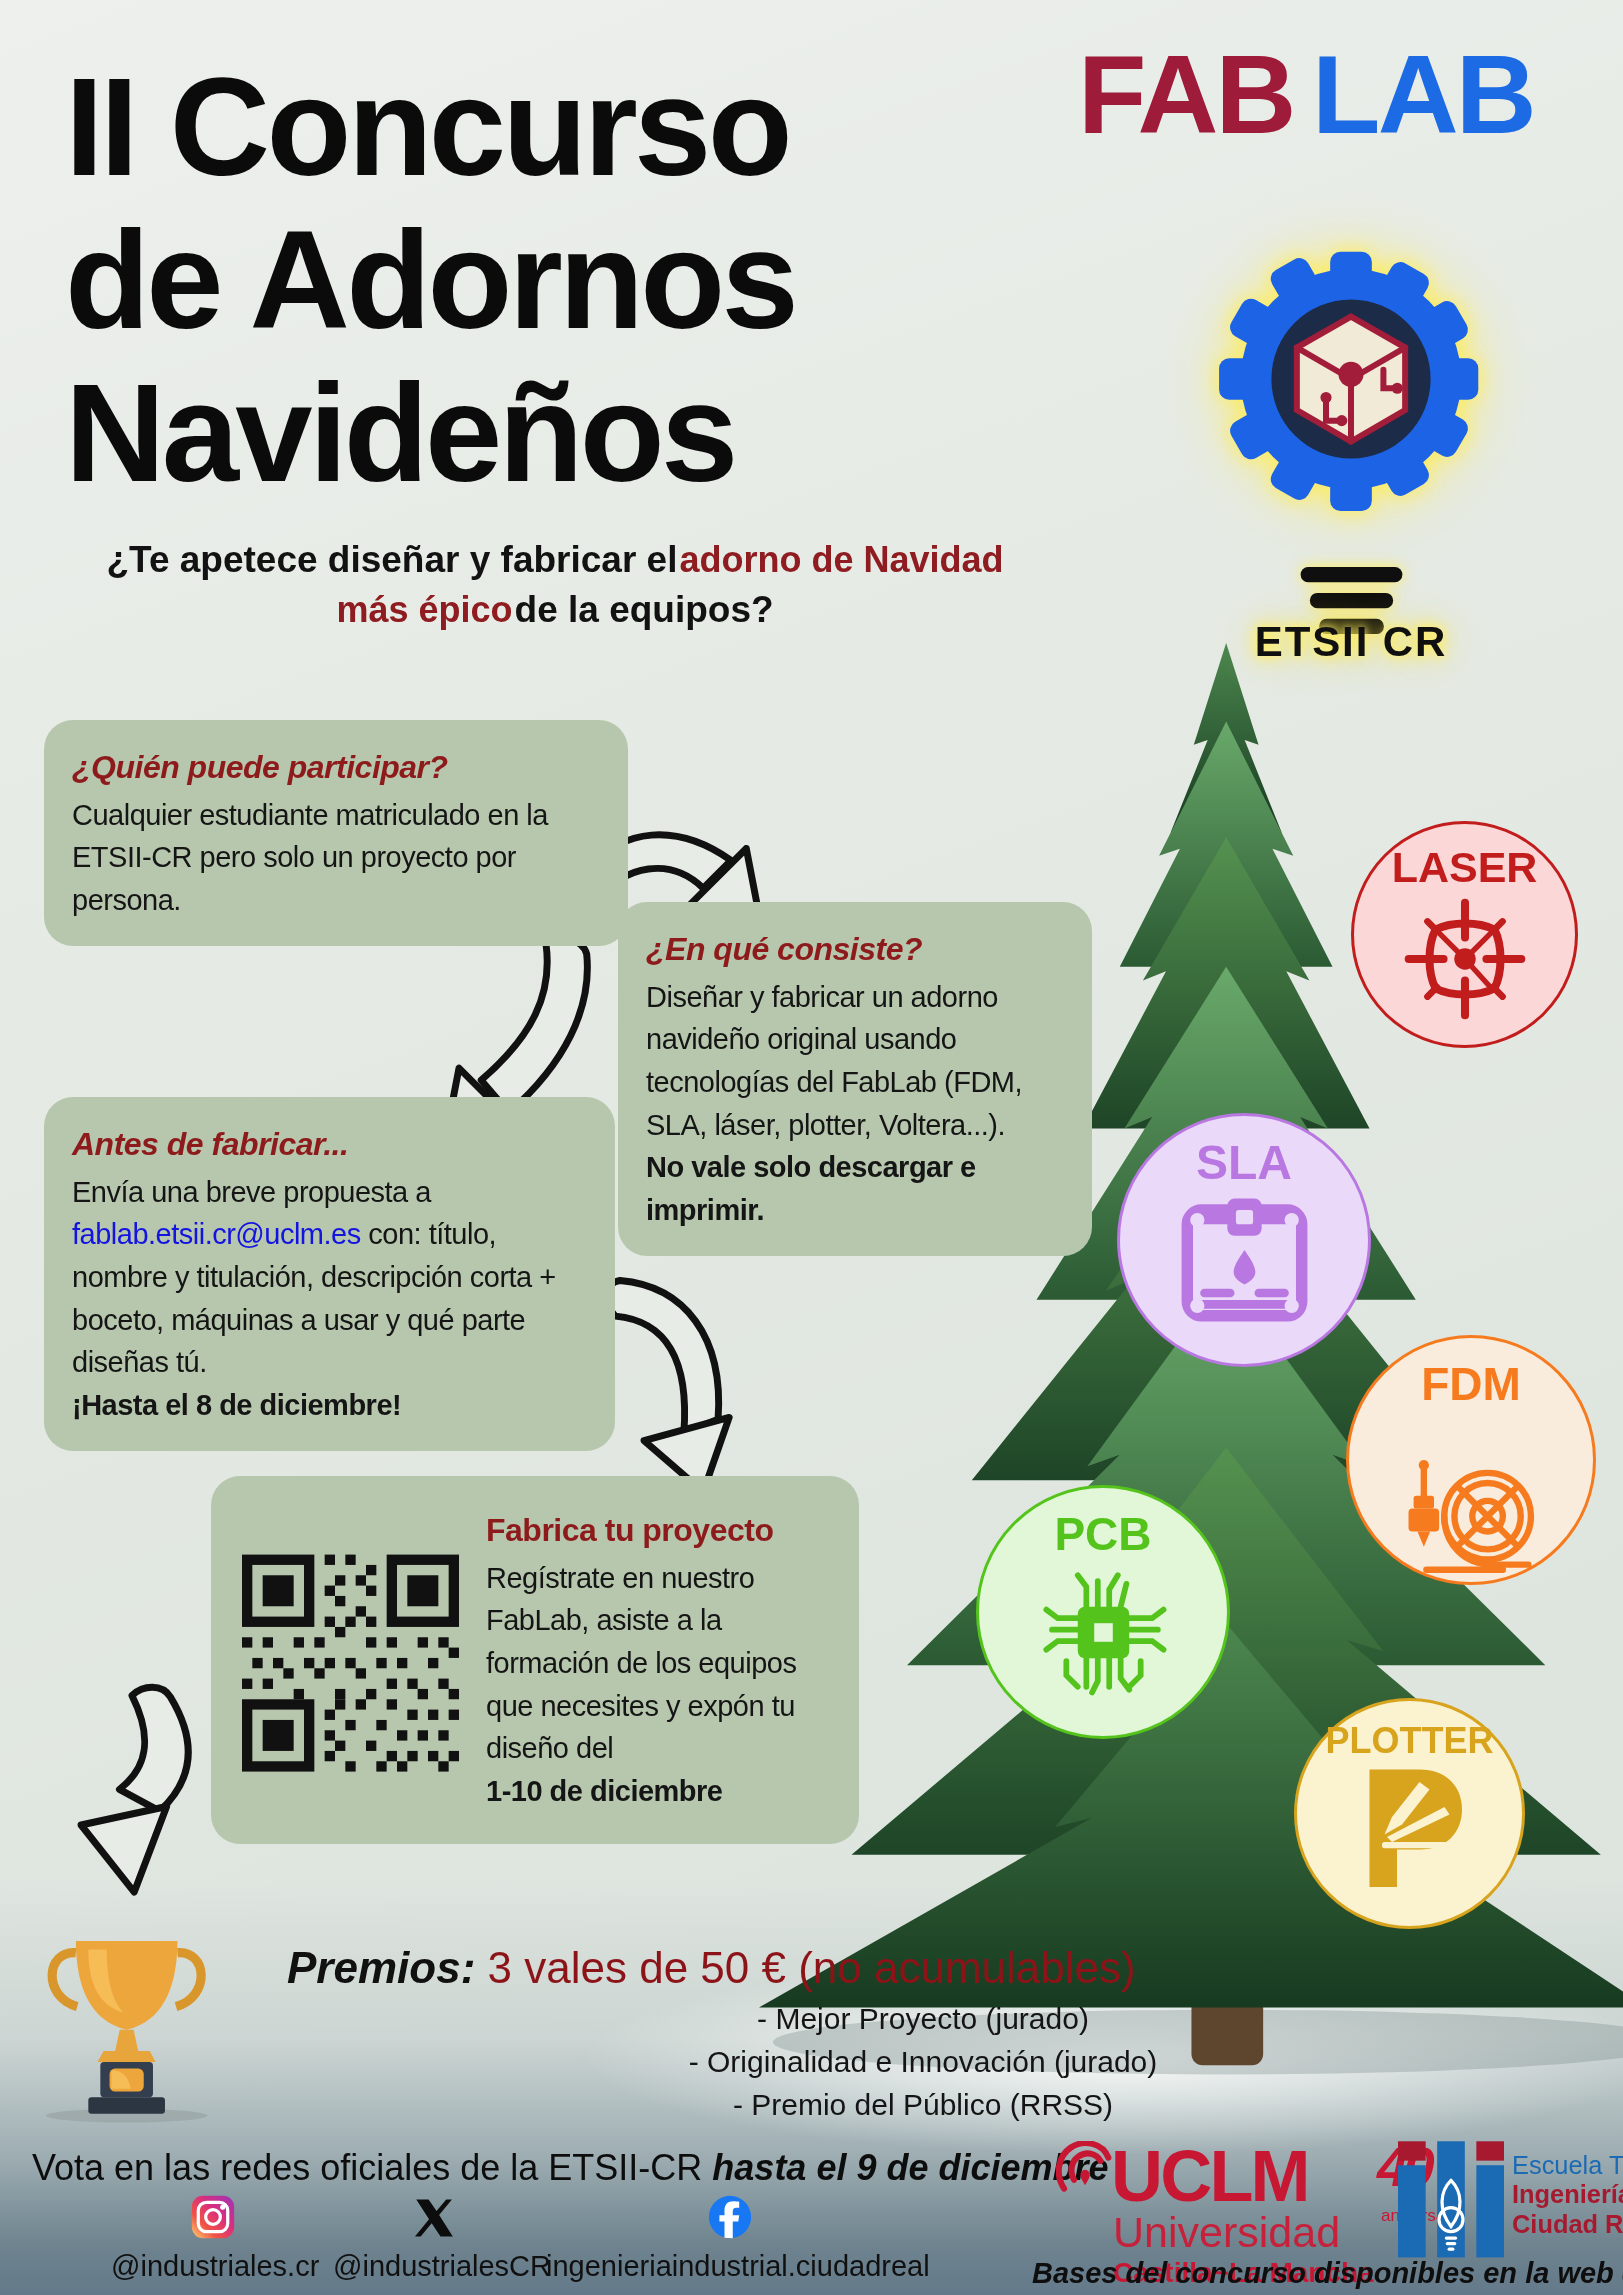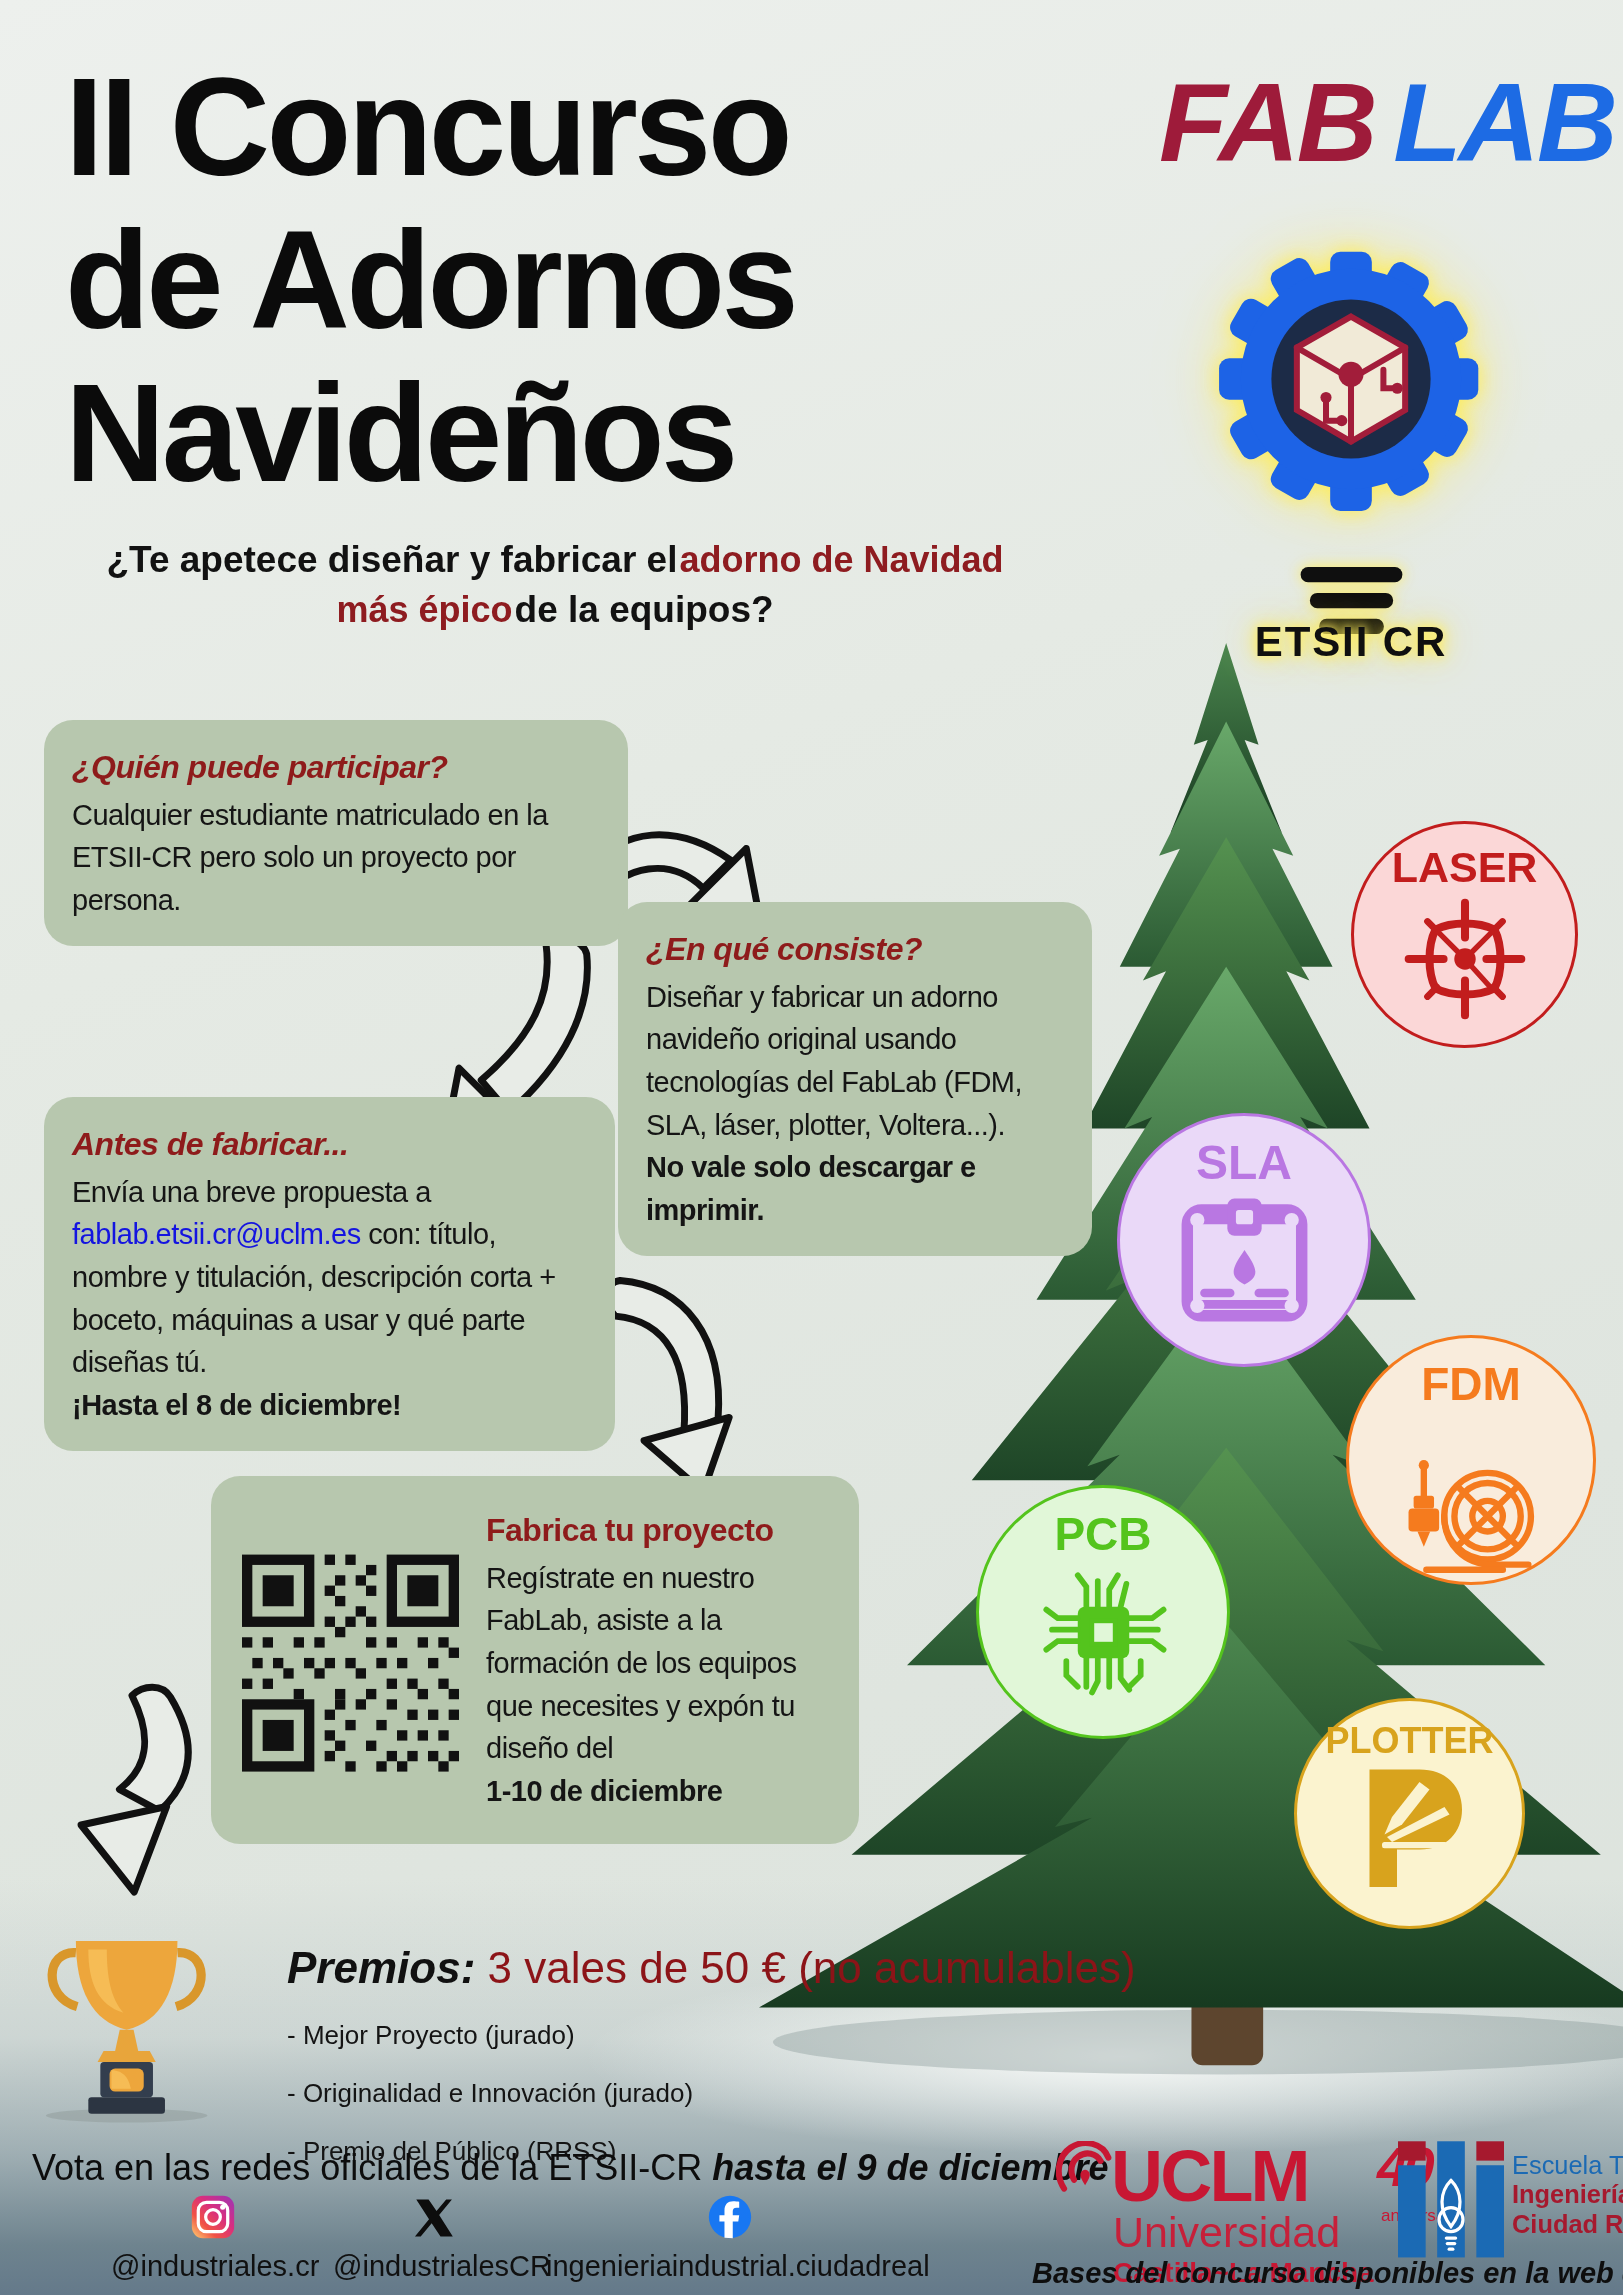--- a/index.html
+++ b/index.html
@@ -7,22 +7,22 @@
   .page {
     position:relative; width:1623px; height:2295px; overflow:hidden;
     font-family:"Liberation Sans", sans-serif; color:#111;
     background:linear-gradient(160deg,#edf0ed 0%, #e5eae4 35%, #dfe5df 70%, #dce3dd 100%);
   }
   .abs { position:absolute; }
 
   
   .title { left:65px; top:51px; font-size:139px; line-height:1.1; font-weight:800;
            letter-spacing:-3.7px; color:#0b0b0b; z-index:4; }
-  .brand { left:1078px; top:58px; width:537px; text-align:right; font-size:112px;
-           font-weight:800; letter-spacing:-2.8px; z-index:4; white-space:nowrap;font-style:italic; }
+  .brand { left:1078px; top:30px; width:537px; text-align:left; font-size:112px;
+           font-weight:800; letter-spacing:-2.8px; z-index:4; white-space:nowrap; }
   .brand .fab { color:#9e1b3a; }
   .brand .lab { color:#1d6be4; margin-left:18.5px; }
   .gear-wrap { left:1189px; top:217px; width:324px; height:324px; z-index:4;
     filter:drop-shadow(0 0 10.2px rgba(255,236,80,.95)) drop-shadow(0 0 28px rgba(255,236,80,.55)); }
   .filament { left:1295px; top:567px; width:113px; height:74px; z-index:4;
     filter:drop-shadow(0 0 7.4px rgba(255,236,80,.95)); }
   .school-tag { left:1138px; top:618px; width:426px; text-align:center; z-index:4;
     font-size:42px; font-weight:700; letter-spacing:1.9px; color:#101010;
     text-shadow:0 0 8.3px #fff06a, 0 0 18.5px #ffe94e, 0 0 37px rgba(255,233,78,.85); }
 
@@ -53,21 +53,21 @@
   .b-sla     { background:#ead9f8; border:3.7px solid #b977e2; color:#b977e2; }
   .b-fdm     { background:#f9ecdc; border:3.7px solid #f57b1e; color:#f57b1e; }
   .b-pcb     { background:#e1f7d8; border:3.7px solid #54c41d; color:#54c41d; }
   .b-plotter { background:#fbf3cf; border:3.7px solid #d8a31d; color:#d8a31d; }
 
   
   .prizes { left:287px; top:1943px; width:1272px; z-index:5; }
   .prize-head { font-size:44px; }
   .prize-label { font-weight:700; font-style:italic; color:#111; }
   .prize-red { color:#8c1418; }
-  .prize-item { font-size:26px; margin-top:27px; color:#141414; }
+  .prize-item { font-size:30px; margin-top:9px; color:#141414;text-align:center; }
 
   
   .bottom-fade { left:0; top:1879px; width:1623px; height:417px; z-index:1;
     background:linear-gradient(180deg, rgba(168,182,186,0) 0%, rgba(163,178,184,.30) 38%,
       rgba(134,153,162,.72) 66%, rgba(104,126,138,.95) 88%, #64798a 100%); }
   .floor-glow { left:578px; top:1957px; width:1087px; height:199px; z-index:1;
     background:radial-gradient(ellipse at center, rgba(251,253,251,.95) 0%, rgba(251,253,251,0) 70%); }
   .vote { left:32px; top:2147px; font-size:36px; z-index:6; color:#0d0d0d; }
   .vote .hard { font-weight:700; font-style:italic; }
   .social-icon { position:absolute; z-index:6; }

